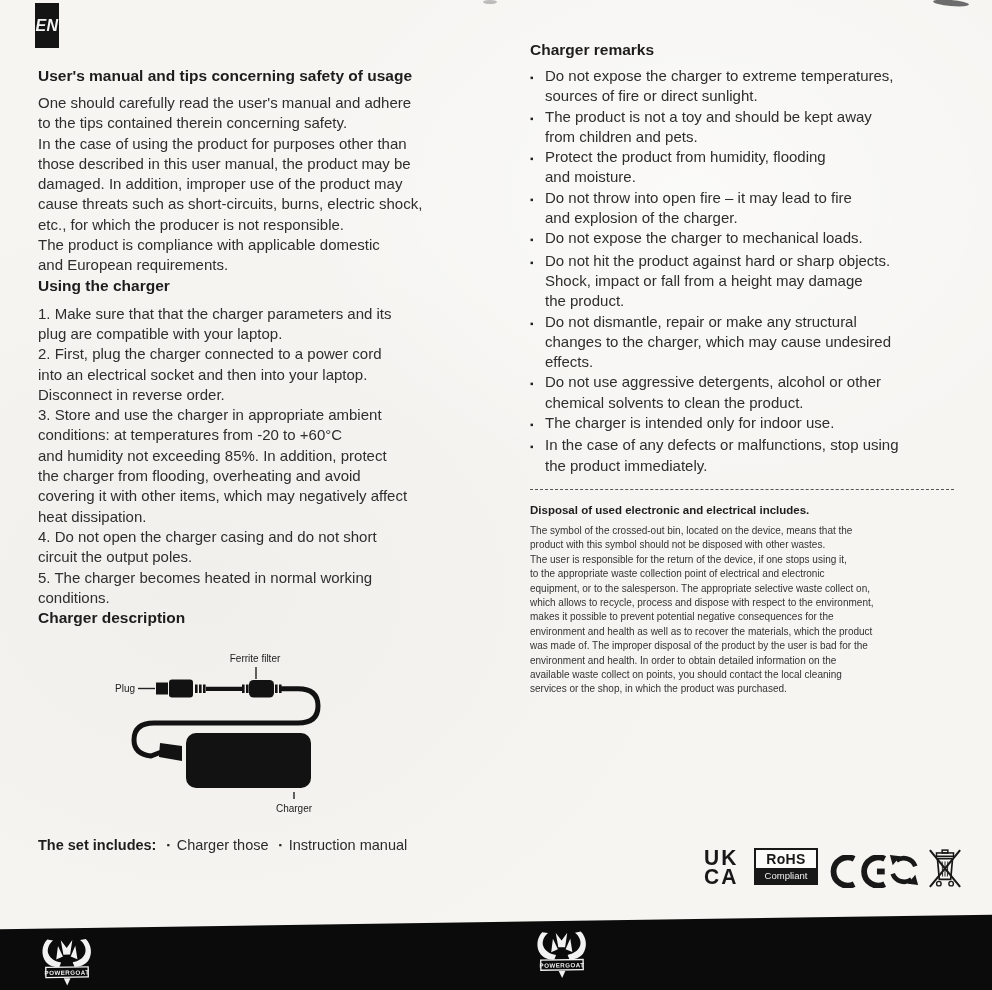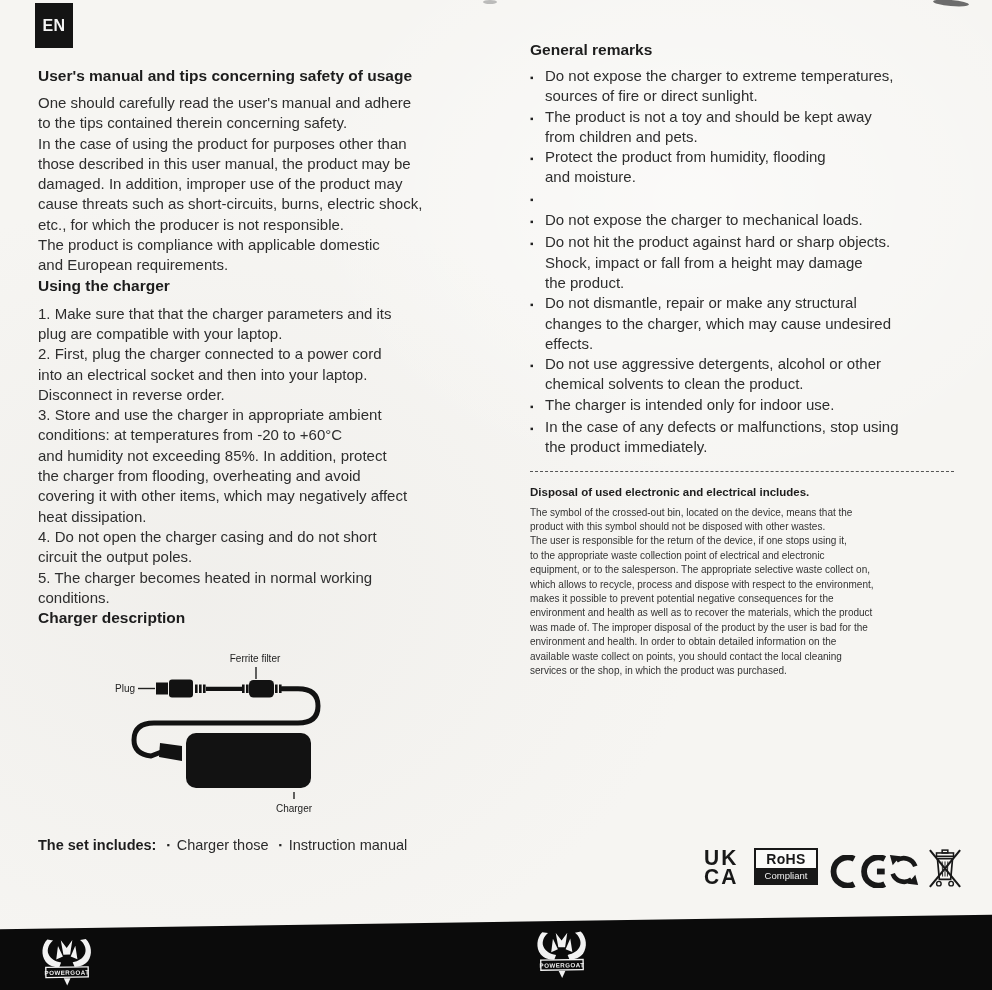--- a/index.html
+++ b/index.html
@@ -10,24 +10,24 @@
     background:
       radial-gradient(ellipse 400px 300px at 70% 20%, rgba(255,255,255,.5), rgba(255,255,255,0)),
       radial-gradient(ellipse 500px 400px at 20% 60%, rgba(230,228,224,.35), rgba(255,255,255,0)),
       #f6f5f2;
     font-family:"Liberation Sans", sans-serif;
     color:#2e2e2e;
   }
   .abs{position:absolute;}
   
   .en-badge{
-    left:35px;top:3px;width:38px;height:45px;
+    left:35px;top:3px;width:24px;height:45px;
     background:#141414;color:#f4f4f4;
     display:flex;align-items:center;justify-content:center;
-    font-weight:bold;font-size:16px;letter-spacing:.5px;
+    font-weight:bold;font-size:16px;letter-spacing:.5px;font-style:italic;
   }
   
   .speck1{left:933px;top:0;width:36px;height:6px;background:#4a4a4a;border-radius:50%;transform:rotate(5deg);opacity:.8;}
   .speck2{left:483px;top:0;width:14px;height:4px;background:#8a8a8a;border-radius:50%;opacity:.55;}
   
   .col-left{left:38px;top:66px;width:452px;}
   .col-right{left:530px;top:40px;width:448px;}
   h2.section{margin:0;font-size:15.5px;line-height:20px;font-weight:bold;color:#1d1d1d;}
   .body-txt{margin:7px 0 0;white-space:pre-line;font-size:15px;line-height:20.3px;color:#2e2e2e;}
   .mt{margin-top:11px;}
@@ -141,39 +141,41 @@
       <text class="diag-label" x="182" y="166" text-anchor="middle">Charger</text>
     </svg>
   </div>
 
   <div class="set-line">
     <span class="lbl">The set includes:</span><span class="dot"></span><span>Charger those</span><span class="dot"></span><span>Instruction manual</span>
   </div>
 </div>
 
 <div class="abs col-right">
-  <h2 class="section">General remarks</h2>
+  <h2 class="section">Charger remarks</h2>
   <ul class="remarks">
     <li>
         <span class="blt"></span>
         <span class="btx">Do not expose the charger to extreme temperatures,
 sources of fire or direct sunlight.</span>
       </li>
     <li>
         <span class="blt"></span>
         <span class="btx">The product is not a toy and should be kept away
 from children and pets.</span>
       </li>
     <li>
         <span class="blt"></span>
         <span class="btx">Protect the product from humidity, flooding
 and moisture.</span>
       </li>
     <li>
         <span class="blt"></span>
+        <span class="btx">Do not throw into open fire – it may lead to fire
+and explosion of the charger.</span>
       </li>
     <li>
         <span class="blt"></span>
         <span class="btx">Do not expose the charger to mechanical loads.</span>
       </li>
     <li>
         <span class="blt"></span>
         <span class="btx">Do not hit the product against hard or sharp objects.
 Shock, impact or fall from a height may damage
 the product.</span>

